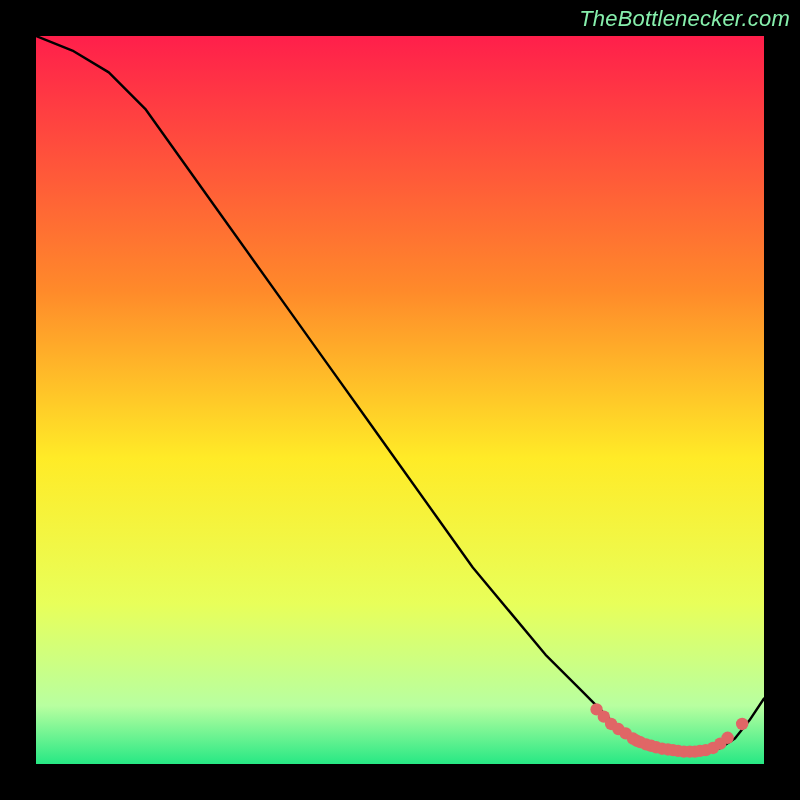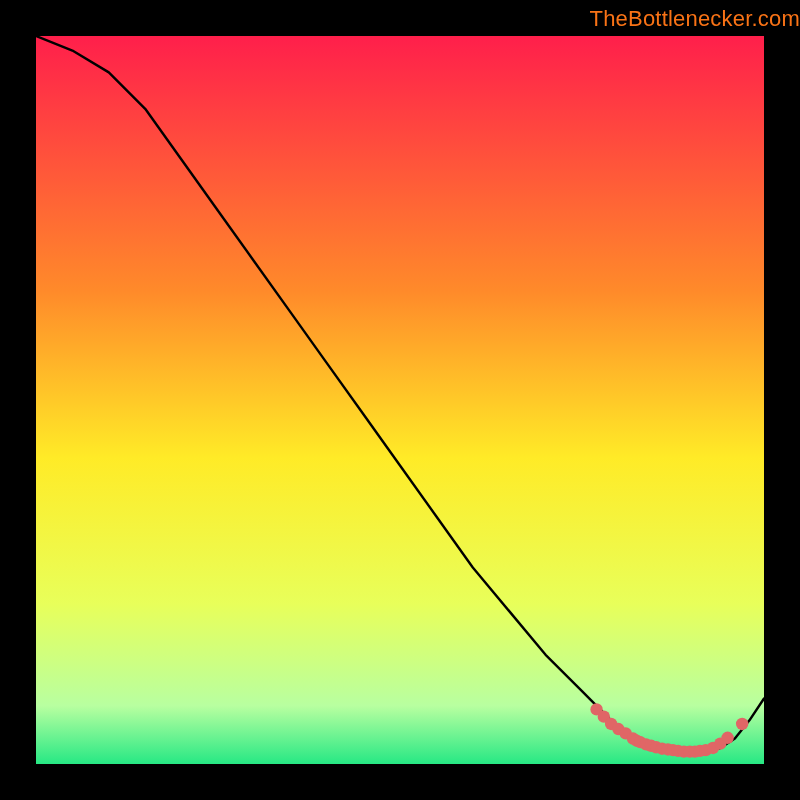--- a/index.html
+++ b/index.html
@@ -6,26 +6,27 @@
   html, body { width: 800px; height: 800px; background: #000; overflow: hidden; }
   .stage {
     position: relative;
     width: 800px;
     height: 800px;
     background: #000;
   }
   .watermark {
     position: absolute;
     top: 6px;
-    right: 0;
+    right: 10px;
     font-family: Arial, Helvetica, sans-serif;
     font-size: 22px;
-    color: #f97316;
+    color: #86efac;
     letter-spacing: 0.2px;
     user-select: none;
+    font-style: italic;
   }
   .plot {
     position: absolute;
     left: 36px;
     top: 36px;
     width: 728px;
     height: 728px;
     overflow: hidden;
   }
   .gradient {

